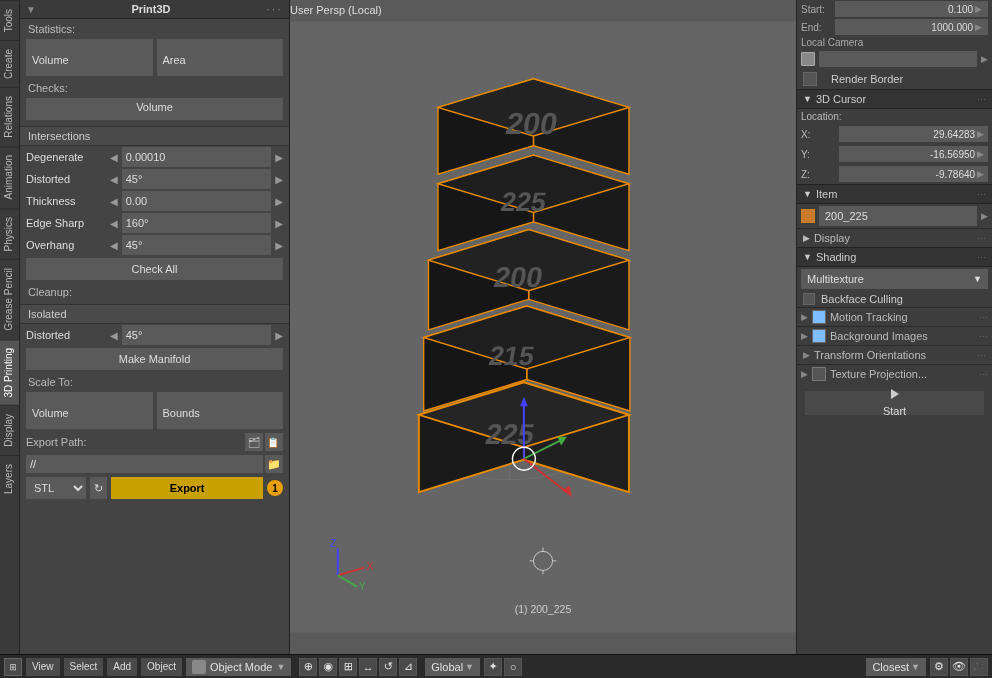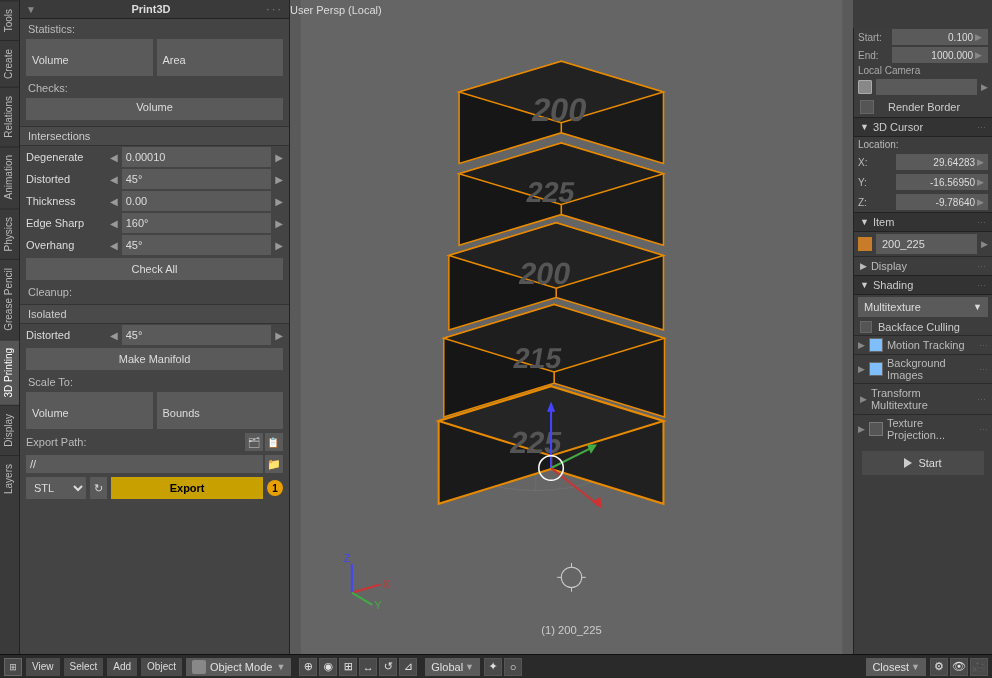--- a/index.html
+++ b/index.html
@@ -168,28 +168,27 @@
       position: absolute;
       top: 4px;
       left: 0;
       font-size: 11px;
       color: #ddd;
       z-index: 2;
     }
 
     
     .right-panel {
-      width: 139px;
+      width: 196px;
       background: #3d3d3d;
       border-left: 1px solid #222;
       overflow-y: auto;
       flex-shrink: 0;
       display: flex;
       flex-direction: column;
-      margin-top: 28px;
     }
 
     .rp-field-row {
       display: flex;
       align-items: center;
       padding: 2px 4px;
       gap: 2px;
       height: 20px;
     }
     .rp-label {
@@ -301,20 +300,21 @@
       font-size: 11px;
       padding: 4px;
       cursor: pointer;
       width: calc(100% - 8px);
       margin: 4px;
       height: 24px;
       display: flex;
       align-items: center;
       justify-content: center;
       gap: 6px;
+      flex-direction: column;
     }
     .play-icon {
       width: 0;
       height: 0;
       border-style: solid;
       border-width: 5px 0 5px 8px;
       border-color: transparent transparent transparent #ccc;
     }
 
     
@@ -815,21 +815,21 @@
 
       <div class="rp-collapsible-with-icon">
         <span style="font-size:9px;color:#888;">▶</span>
         <div class="checkbox-icon checked"></div>
         <span>Background Images</span>
         <span style="margin-left:auto;font-size:9px;color:#666;">···</span>
       </div>
 
       <div class="rp-collapsible">
         <span style="font-size:9px;color:#888;">▶</span>
-        <span>Transform Multitexture</span>
+        <span>Transform Orientations</span>
         <span style="margin-left:auto;font-size:9px;color:#666;">···</span>
       </div>
 
       <div class="rp-collapsible-with-icon">
         <span style="font-size:9px;color:#888;">▶</span>
         <div style="width:14px;height:14px;background:#555;border:1px solid #777;display:inline-block;flex-shrink:0;"></div>
         <span>Texture Projection...</span>
         <span style="margin-left:auto;font-size:9px;color:#666;">···</span>
       </div>
 

